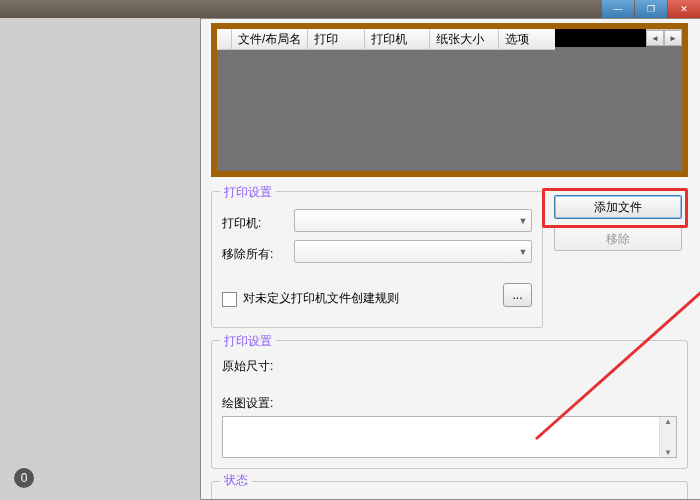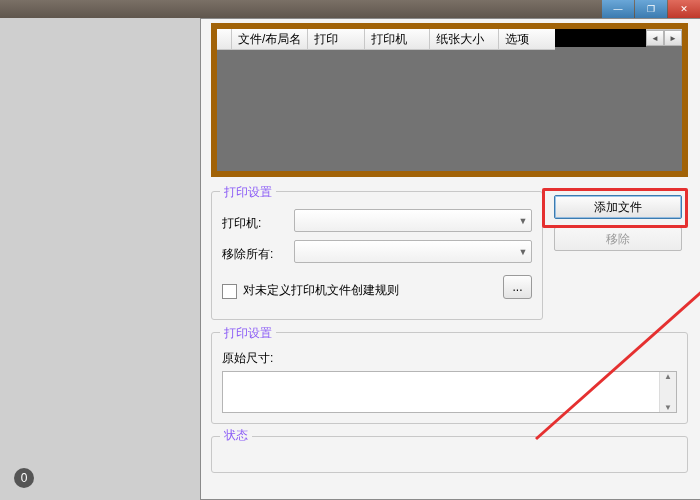--- a/index.html
+++ b/index.html
@@ -102,36 +102,39 @@
             <div class="combo">
                 <span class="arrow">▼</span>
               </div>
           </div>
           <div class="row">
             <span class="label">移除所有:</span>
             <div class="combo">
                 <span class="arrow">▼</span>
               </div>
           </div>
-          <div class="row" style="margin-top:12px">
+          <div class="row" style="margin-top:20px">
             <span class="chk"></span>
             <span>对未定义打印机文件创建规则</span>
             <div style="flex:1"></div>
             <div class="small-btn">
                 <span>...</span>
               </div>
           </div>
         </div>
       </div>
 
       <div class="fs" style="margin-top:12px;padding-bottom:10px">
         <span class="fs-title">打印设置</span>
         <div class="fs-inner">
+          <div class="row" style="margin-bottom:20px">
+            <span class="label">原始尺寸:</span>
+          </div>
           <div class="row" style="margin-bottom:4px">
-            <span class="label">原始尺寸:</span>
+            <span class="label">绘图设置:</span>
           </div>
           <div class="bigbox">
             <div class="vsb">
                 <span>▲</span>
                 <span>▼</span>
               </div>
           </div>
         </div>
       </div>
 

